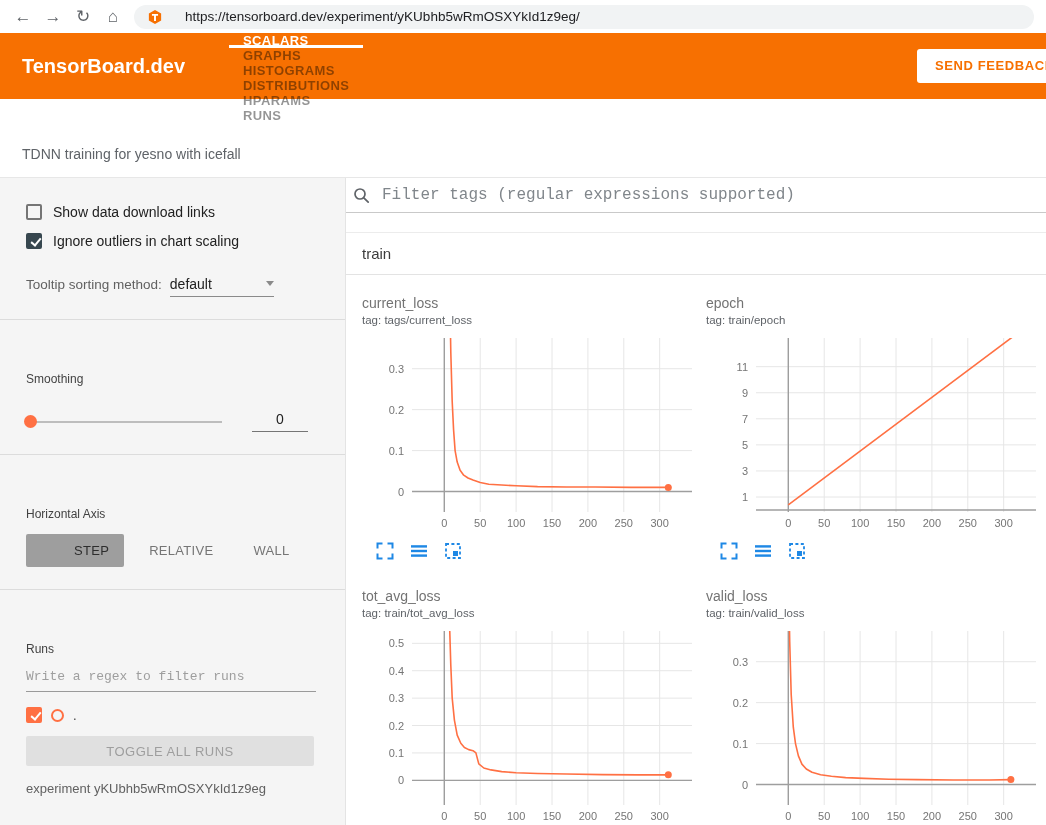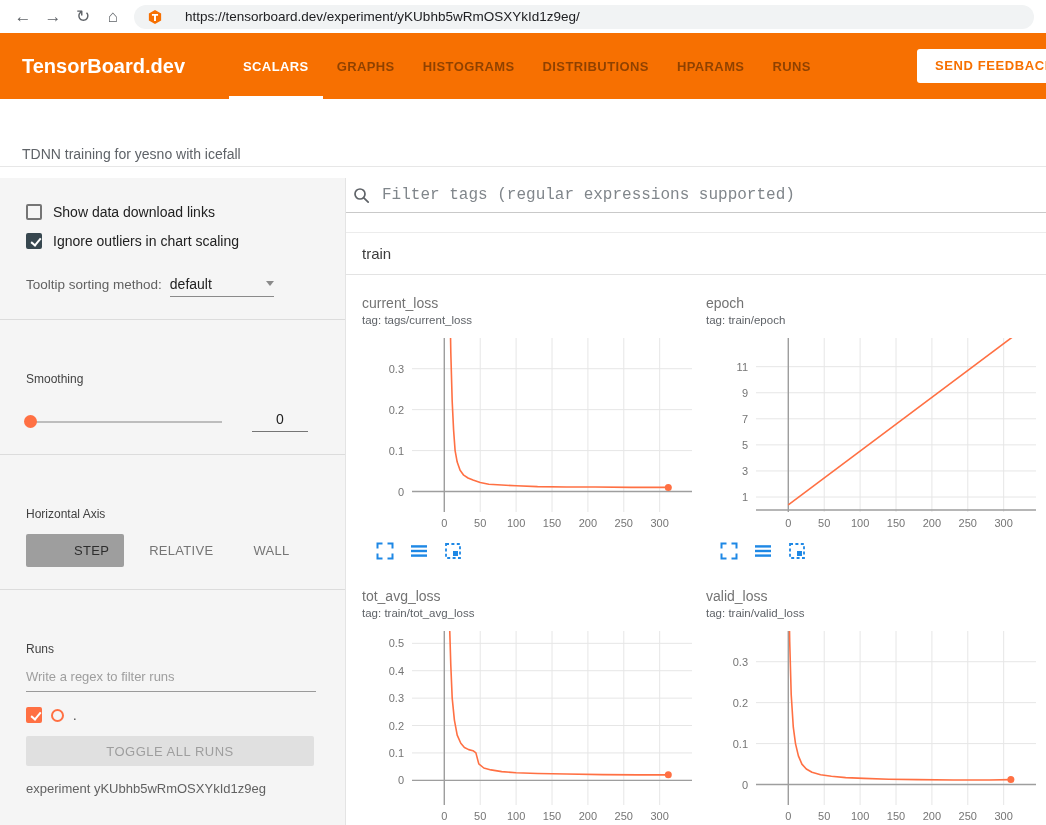--- a/index.html
+++ b/index.html
@@ -13,28 +13,28 @@
 
   
   .browser{height:33px;display:flex;align-items:center;padding:0 12px 0 8px;background:#fff;}
   .nav-ic{width:30px;text-align:center;font-size:17px;color:#5f6368;cursor:pointer;user-select:none;}
   .addr{flex:1;height:24px;background:#f1f3f4;border-radius:12px;display:flex;align-items:center;padding:0 14px;gap:23px;margin-left:6px;cursor:text;}
   .addr .url{font-size:13.5px;color:#202124;white-space:nowrap;}
 
   
   .appbar{height:66px;background:var(--orange);display:flex;align-items:stretch;position:relative;color:#fff;}
   .logo{margin-left:22px;font-size:20px;font-weight:bold;align-self:center;white-space:nowrap;}
-  .tabs{display:flex;margin-left:44px;}
+  .tabs{display:flex;margin-left:44px;flex-direction:column;}
   .tab{display:flex;align-items:center;padding:0 14px;font-size:13px;font-weight:bold;letter-spacing:.4px;color:rgba(0,0,0,.42);position:relative;cursor:pointer;white-space:nowrap;}
   .tab.active{color:#fff;}
   .tab.active::after{content:"";position:absolute;left:0;right:0;bottom:0;height:3px;background:#fff;}
   .feedback-btn{position:absolute;left:917px;top:16px;height:34px;line-height:34px;background:#fff;color:var(--orange);border:none;border-radius:3px;padding:0 18px;font-size:13px;font-weight:bold;letter-spacing:.6px;white-space:nowrap;cursor:pointer;}
 
   
-  .subheader{height:68px;border-bottom:1px solid #e7e7e7;}
+  .subheader{height:79px;border-bottom:1px solid #e7e7e7;}
   .exp-title{padding:47px 0 0 22px;font-size:14px;color:#5f6368;}
 
   
   .content{position:absolute;top:178px;left:0;right:0;bottom:0;display:flex;}
 
   
   .sidebar{width:346px;flex:none;background:#f5f5f5;border-right:1px solid #e4e4e4;padding-top:26px;overflow:hidden;}
   .side-sec{padding:0 26px;}
   .cb-row{display:flex;align-items:center;gap:11px;margin-bottom:13px;font-size:14px;color:#212121;}
   .cb{width:16px;height:16px;border:2px solid #757575;border-radius:2px;position:relative;flex:none;cursor:pointer;}
@@ -47,21 +47,21 @@
   .divider{border:none;border-top:1px solid #dcdcdc;margin:22px 0 0 0;}
   .sec-label{font-size:12px;color:#424242;margin-top:32px;}
   .pt20{padding-top:20px;}
   .slider-row{display:flex;align-items:center;margin-top:25px;}
   .slider-track{width:196px;height:2px;background:#bdbdbd;position:relative;cursor:pointer;}
   .slider-thumb{position:absolute;left:-2px;top:-5.5px;width:13px;height:13px;border-radius:50%;background:var(--run);cursor:pointer;}
   .slider-value{margin-left:30px;width:56px;text-align:center;font-size:14px;color:#212121;border-bottom:1px solid #757575;padding-bottom:4px;cursor:text;}
   .axis-btns{display:flex;gap:10px;margin-top:13px;}
   .axis-btn{font-size:13px;letter-spacing:.3px;color:#757575;padding:9px 15px;border-radius:2px;cursor:pointer;background:transparent;border:none;font-family:inherit;}
   .axis-btn.selected{background:#9e9e9e;color:#2d2d2d;padding-left:48px;}
-  .runs-filter{display:block;width:290px;background:transparent;border:none;border-bottom:1px solid #9a9a9a;font-size:13px;color:#a21caf;padding:9px 0 7px;outline:none;margin-top:4px;font-family:Liberation Sans, sans-serif;}
+  .runs-filter{display:block;width:290px;background:transparent;border:none;border-bottom:1px solid #9a9a9a;font-size:13px;color:#a21caf;padding:9px 0 7px;outline:none;margin-top:4px;font-family:Liberation Mono, monospace;}
   .runs-filter::placeholder{color:#9e9e9e;}
   .run-row{display:flex;align-items:center;gap:9px;margin-top:15px;font-size:13px;color:#424242;}
   .run-swatch{width:13px;height:13px;border-radius:50%;border:2px solid var(--run);flex:none;cursor:pointer;}
   .toggle-all{margin-top:13px;width:288px;height:30px;background:#e0e0e0;border:none;border-radius:2px;color:#9e9e9e;font-size:13px;letter-spacing:.5px;font-family:inherit;cursor:pointer;}
   .exp-id{margin-top:15px;font-size:13px;color:#616161;}
 
   
   .main{flex:1;background:#fff;overflow:hidden;}
   .filter-row{display:flex;align-items:center;gap:10px;height:35px;border-bottom:1px solid #c9c9c9;padding-left:7px;}
   .filter-input{border:none;outline:none;flex:1;font-size:16px;color:#212121;font-family:Liberation Mono, monospace;background:transparent;}

